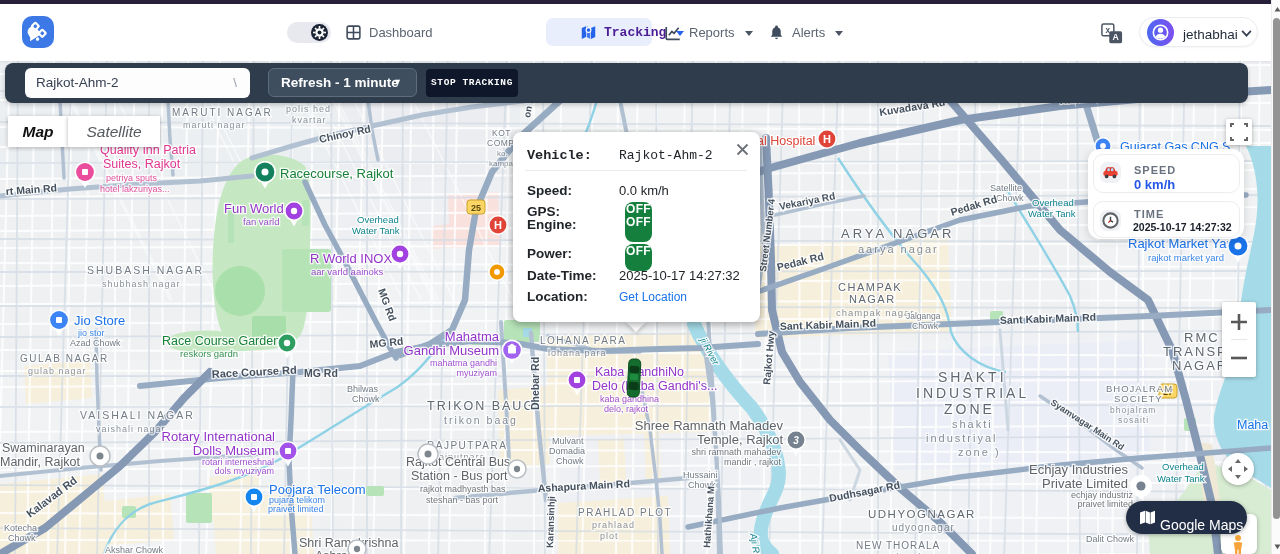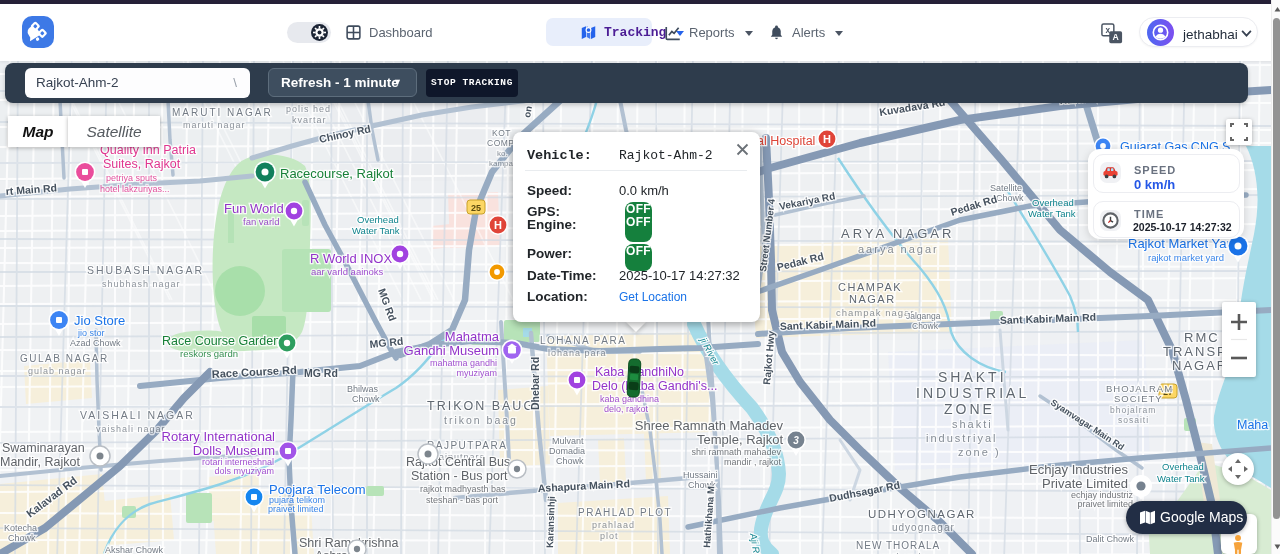--- a/index.html
+++ b/index.html
@@ -664,21 +664,21 @@
       <path d="M26 16 L22 19 V13 Z"></path>
   </svg>
 </div>
 
 <div id="pegbtn"></div>
 
 <div id="gmpill">
   <svg style="position:absolute; left:13px; top:9px;" width="17" height="15" viewBox="0 0 20 18" fill="#fff">
       <path d="M1 3 L7 1 V15 L1 17 Z M7.7 1 L12.9 3 V17 L7.7 15 Z M13.6 3 L19 1 V15 L13.6 17 Z"></path>
     </svg>
-    <div style="position:absolute; left:34px; top:8px; font-size:14px; white-space:nowrap;">Google Maps</div>
+    <div style="position:absolute; left:34px; top:16px; font-size:14px; white-space:nowrap;">Google Maps</div>
 </div>
 
 <svg class="abs" style="left:1227px; top:535px;" width="22" height="19" viewBox="0 0 22 22" fill="#f6a33b">
   <circle cx="11" cy="3.5" r="3.4"></circle>
   <path d="M6 9 Q11 7 16 9 L14.5 17 H7.5 Z"></path>
   <rect x="7.5" y="16" width="2.8" height="6" rx="1"></rect>
   <rect x="11.7" y="16" width="2.8" height="6" rx="1"></rect>
 </svg>
 
 <div id="scroll">

